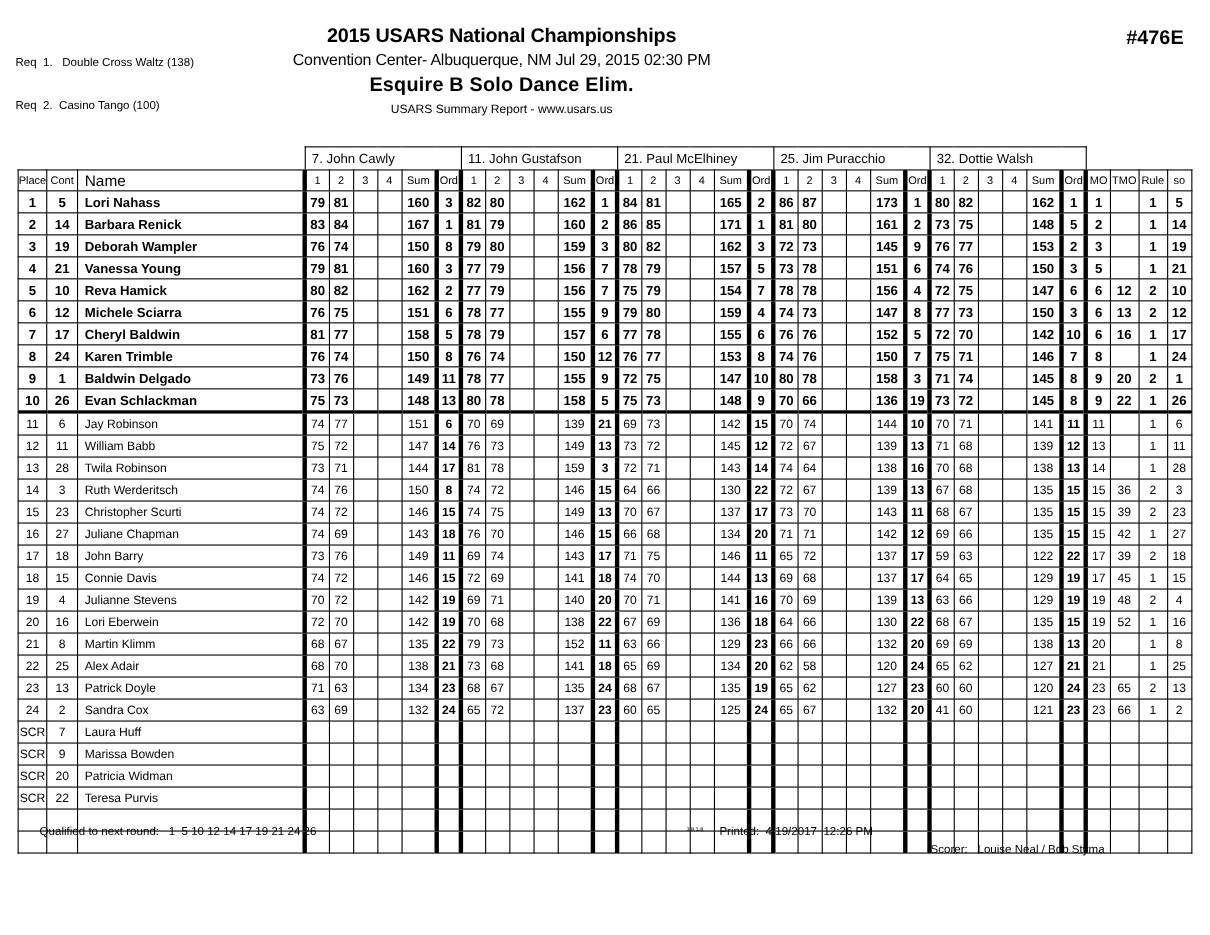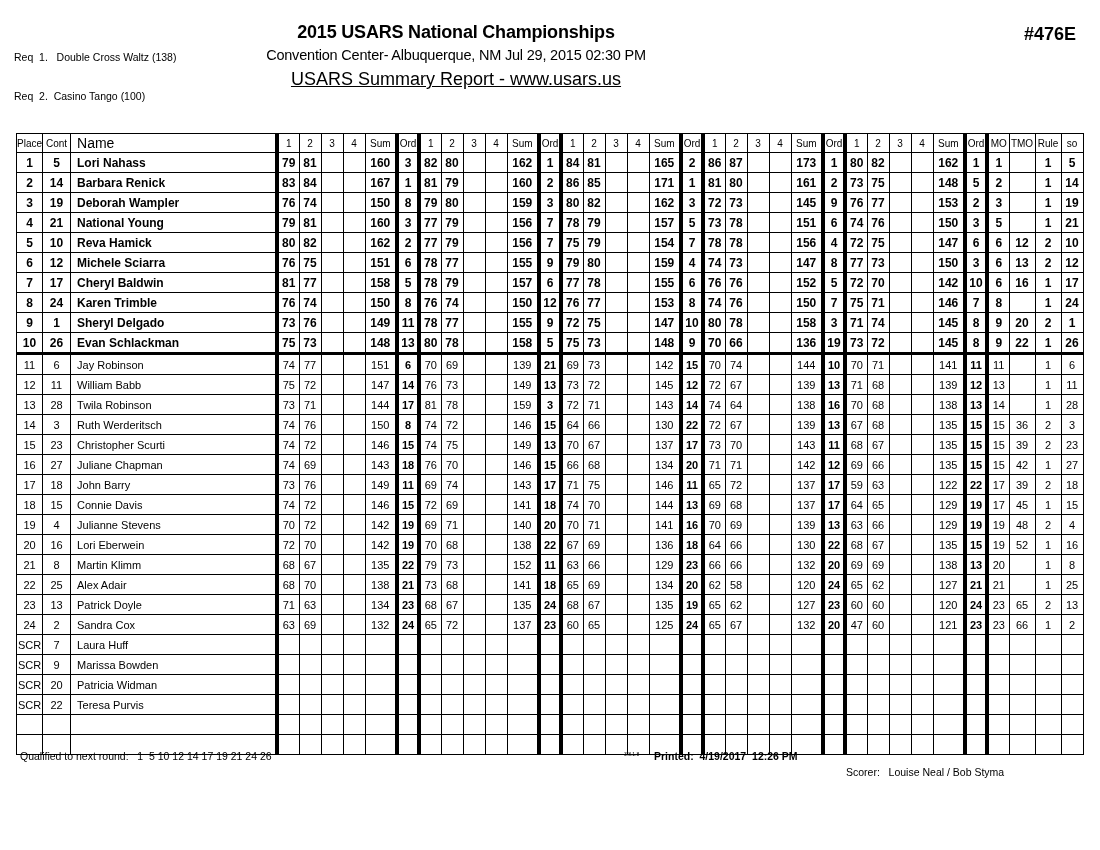--- a/index.html
+++ b/index.html
@@ -43,23 +43,22 @@
     margin-top: 4px;
     letter-spacing: -0.2px;
   }
   .t3 {
     font-size: 18px;
     font-weight: bold;
     margin-top: 4px;
     letter-spacing: 0.2px;
   }
   .t4 {
-    font-size: 18px;
+    font-size: 11px;
     margin-top: 6px;
-    text-decoration: underline;
   }
   .event-num {
     position: absolute;
     right: 24px;
     top: 24px;
     font-size: 18px;
     font-weight: bold;
     text-align: right;
   }
 
@@ -134,36 +133,37 @@
   tr.blankrow td { height: 19px; }
 
   
   .footer {
     position: absolute;
     left: 16px;
     top: 750px;
     width: 1060px;
     font-size: 10.5px;
   }
-  .f-qual { position: absolute; left: 4px; top: 0; white-space: pre; }
+  .f-qual { position: absolute; left: 20px; top: 0; white-space: pre; }
   .f-ver  { position: absolute; left: 608px; top: 1px; font-size: 5px; }
-  .f-print{ position: absolute; left: 638px; top: 0; white-space: pre; font-weight: bold; }
+  .f-print{ position: absolute; left: 638px; top: 0; white-space: pre; }
   .f-scorer{ position: absolute; left: 830px; top: 0; white-space: pre; margin-top: 16px; }
 </style>
 </head>
 <body>
 
 <div class="req-block">
   <div>Req  1.   Double Cross Waltz (138)</div>
   <div>Req  2.  Casino Tango (100)</div>
 </div>
 
 <div class="title-block">
   <div class="t1">2015 USARS National Championships</div>
   <div class="t2">Convention Center- Albuquerque, NM  Jul 29, 2015  02:30 PM</div>
+  <div class="t3">Esquire B Solo Dance Elim.</div>
   <div class="t4">USARS Summary Report - www.usars.us</div>
 </div>
 
 <div class="event-num">#476E</div>
 
 <div class="grid-wrap">
   <table class="grid">
     <colgroup>
       <col class="c-place">
         <col class="c-cont">
@@ -197,20 +197,31 @@
         <col class="c-sc">
         <col class="c-sc">
         <col class="c-sum">
         <col class="c-ord">
       <col class="c-mo">
         <col class="c-tmo">
         <col class="c-rule">
         <col class="c-so">
     </colgroup>
     <tbody id="grid-body">
+        <tr class="judge-head">
+          <td class="blank-head"></td>
+          <td class="blank-head"></td>
+          <td class="blank-head"></td>
+          <td colspan="6">7.  John Cawly</td>
+          <td colspan="6">11.  John Gustafson</td>
+          <td colspan="6">21.  Paul McElhiney</td>
+          <td colspan="6">25.  Jim Puracchio</td>
+          <td colspan="6">32.  Dottie Walsh</td>
+          <td class="blank-head" colspan="4"></td>
+        </tr>
         <tr class="col-head">
           <td>Place</td>
           <td>Cont</td>
           <td class="c-name">Name</td>
           <td class="jsep-l">1</td>
           <td>2</td>
           <td>3</td>
           <td>4</td>
           <td>Sum</td>
           <td class="jsep-l jsep-r">Ord</td>
@@ -356,21 +367,21 @@
           <td>153</td>
           <td class="ord jsep-l jsep-r">2</td>
           <td>3</td>
           <td></td>
           <td>1</td>
           <td>19</td>
         </tr>
         <tr class="qual">
           <td>4</td>
           <td>21</td>
-          <td class="c-name">National Young</td>
+          <td class="c-name">Vanessa Young</td>
           <td class="jsep-l">79</td>
           <td>81</td>
           <td></td>
           <td></td>
           <td>160</td>
           <td class="ord jsep-l jsep-r">3</td>
           <td class="jsep-l">77</td>
           <td>79</td>
           <td></td>
           <td></td>
@@ -551,21 +562,21 @@
           <td>146</td>
           <td class="ord jsep-l jsep-r">7</td>
           <td>8</td>
           <td></td>
           <td>1</td>
           <td>24</td>
         </tr>
         <tr class="qual">
           <td>9</td>
           <td>1</td>
-          <td class="c-name">Sheryl Delgado</td>
+          <td class="c-name">Baldwin Delgado</td>
           <td class="jsep-l">73</td>
           <td>76</td>
           <td></td>
           <td></td>
           <td>149</td>
           <td class="ord jsep-l jsep-r">11</td>
           <td class="jsep-l">78</td>
           <td>77</td>
           <td></td>
           <td></td>
@@ -1161,21 +1172,21 @@
           <td></td>
           <td></td>
           <td>125</td>
           <td class="ord jsep-l jsep-r">24</td>
           <td class="jsep-l">65</td>
           <td>67</td>
           <td></td>
           <td></td>
           <td>132</td>
           <td class="ord jsep-l jsep-r">20</td>
-          <td class="jsep-l">47</td>
+          <td class="jsep-l">41</td>
           <td>60</td>
           <td></td>
           <td></td>
           <td>121</td>
           <td class="ord jsep-l jsep-r">23</td>
           <td>23</td>
           <td>66</td>
           <td>1</td>
           <td>2</td>
         </tr>

